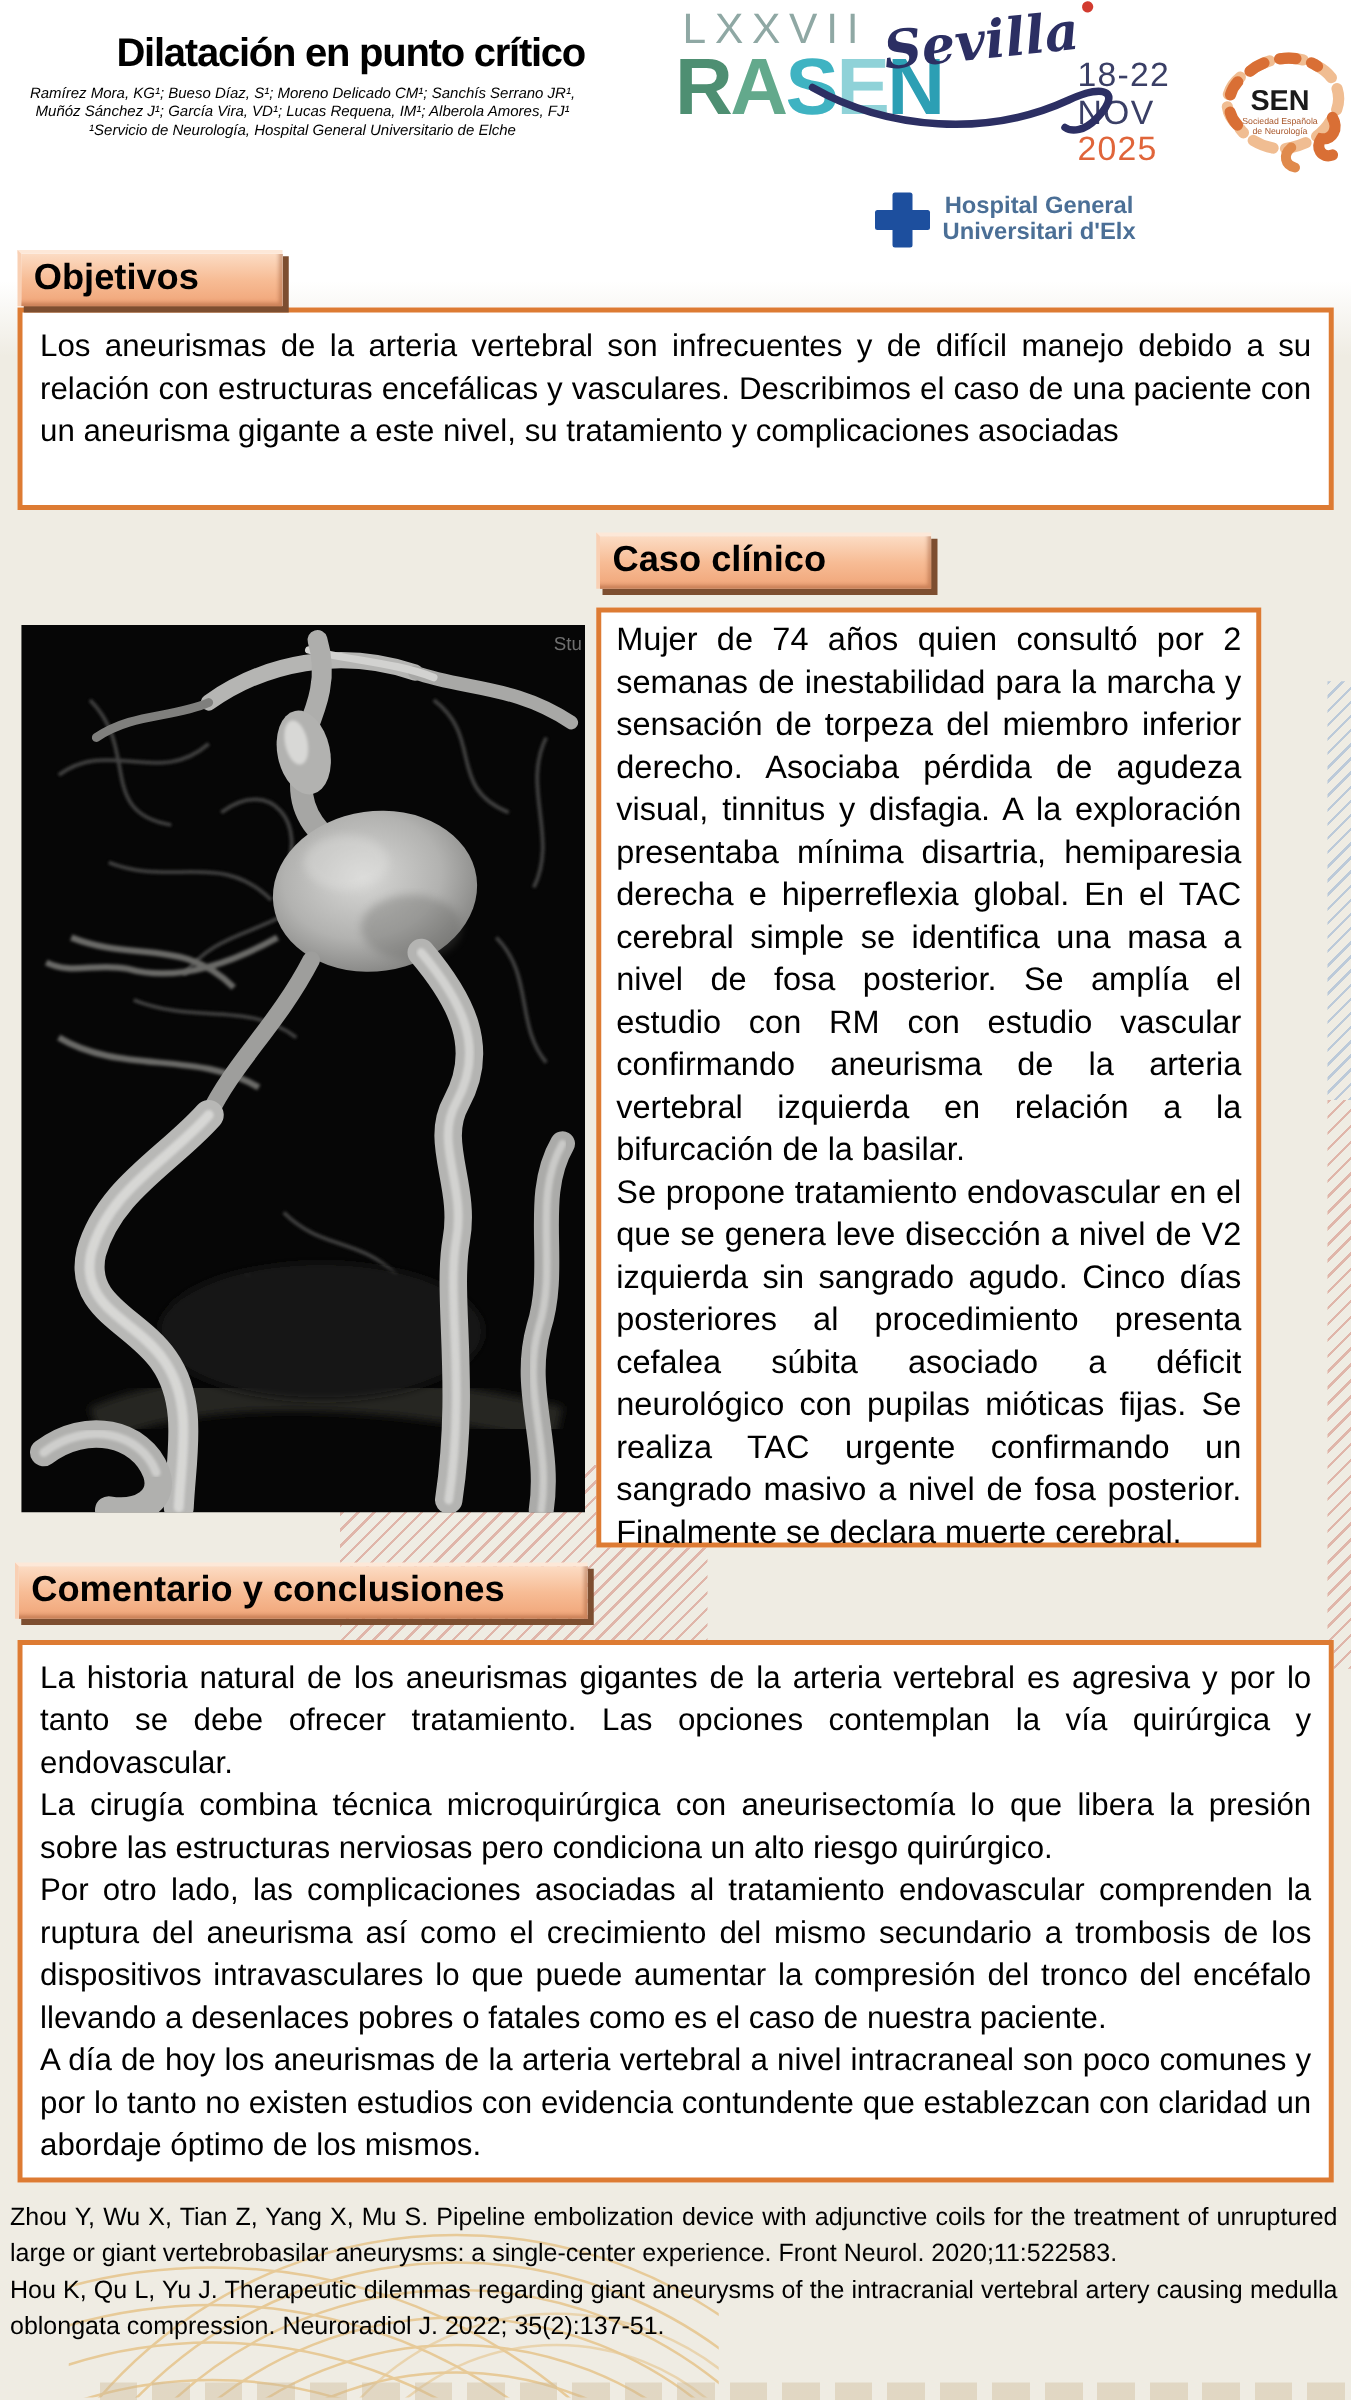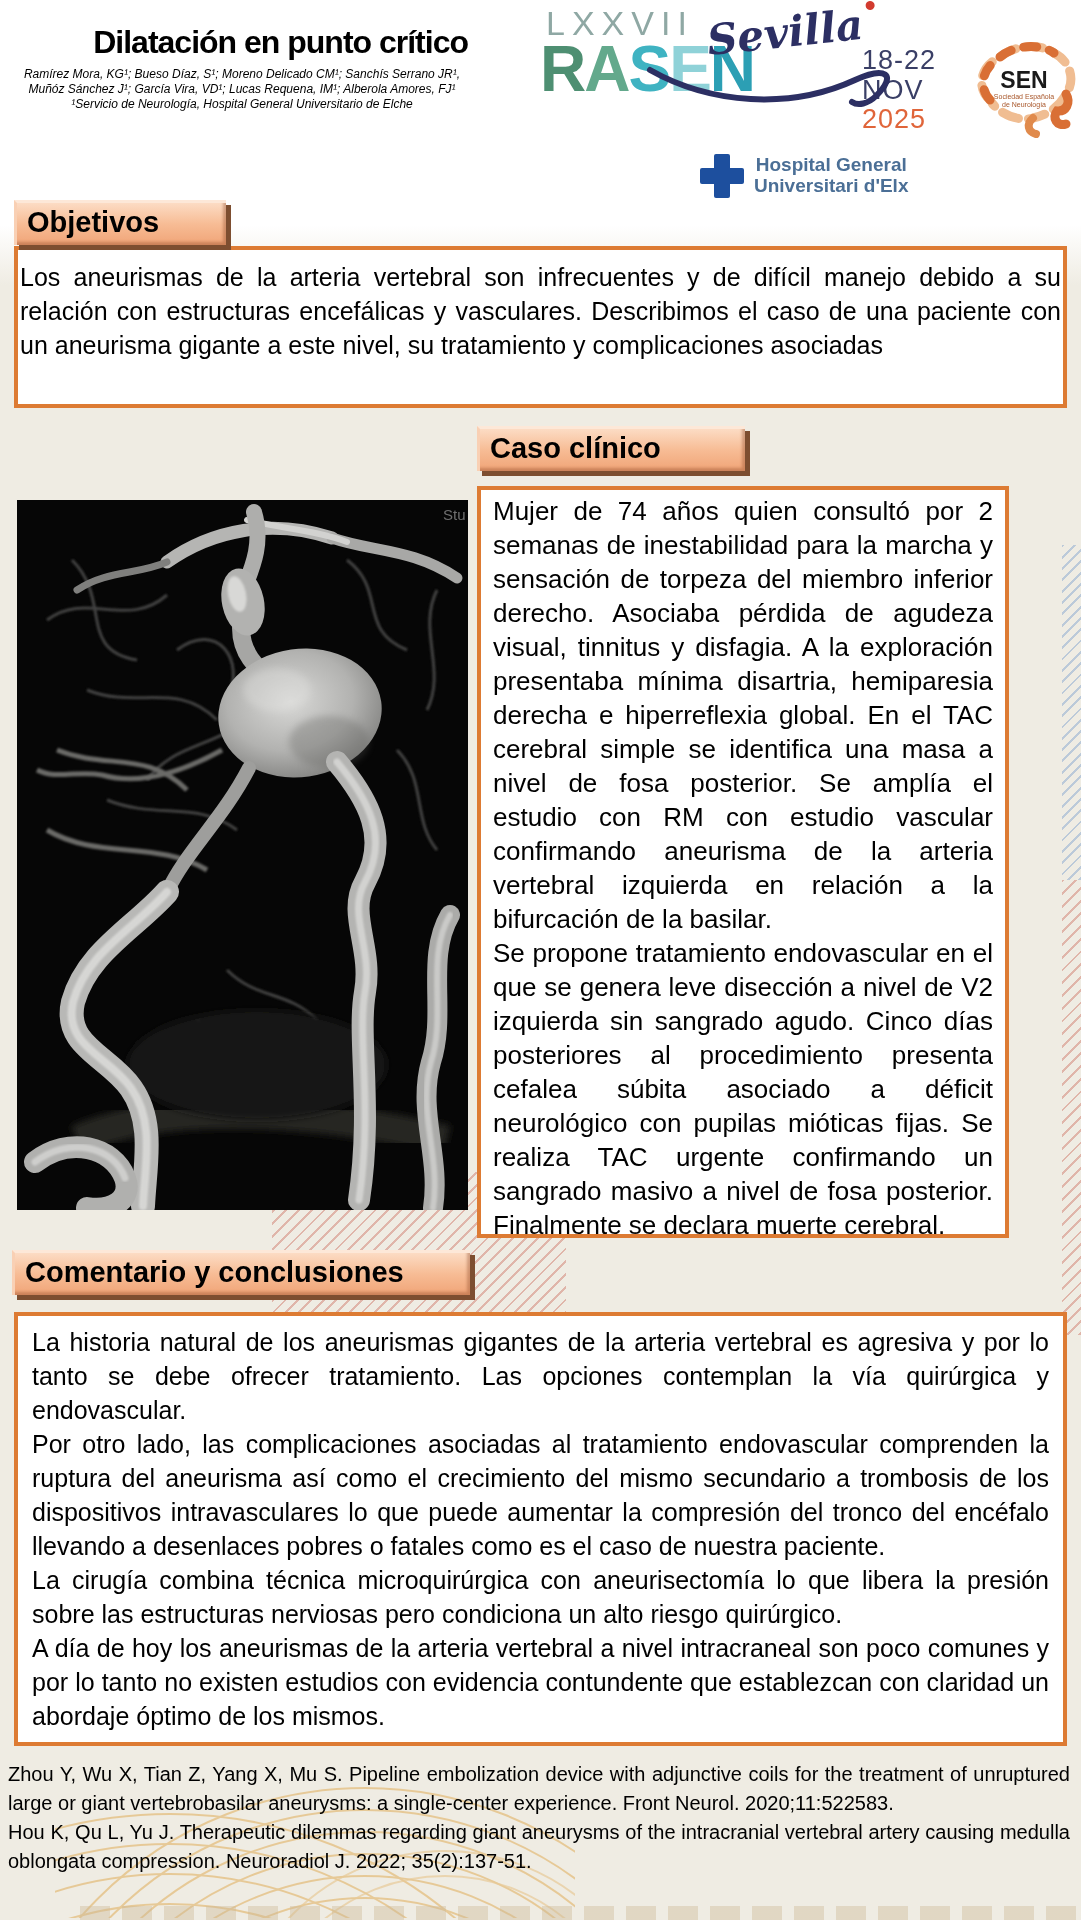--- a/index.html
+++ b/index.html
@@ -45,21 +45,21 @@
     border-top:3px solid #fde8d8; border-left:3px solid #f9d0b4;
     box-shadow:5px 5px 0 0 #7d4e30, inset -3px -3px 3px rgba(150,80,45,.4);
     padding:3px 18px 6px 10px; font-weight:bold; font-size:29px; box-sizing:border-box;
   }
   
   .box{
     position:absolute; z-index:2; background:#fff; border:4px solid #dd7b33;
     box-sizing:border-box; text-align:justify;
   }
   .box p{margin:0;}
-  .objetivos-box{left:14px; top:246px; width:1053px; min-height:162px; padding:10px 2px; font-size:25px; line-height:34px;}
+  .objetivos-box{left:14px; top:246px; width:1053px; min-height:162px; padding:10px 14px; font-size:25px; line-height:34px;}
   .caso-box{left:477px; top:486px; width:532px; height:752px; padding:4px 12px; font-size:26px; line-height:34px;}
   .comentario-box{left:14px; top:1312px; width:1053px; min-height:428px; padding:9px 14px; font-size:25px; line-height:34px;}
   
   .figure{position:absolute; left:17px; top:468px; z-index:2; line-height:0;margin-top:32px;}
   
   .biblio{position:absolute; left:8px; top:1760px; width:1062px; z-index:2; font-size:20px; line-height:29px; text-align:justify;}
   .biblio h3{margin:0; font-size:21px; font-weight:bold; line-height:27px; text-align:left;}
   .biblio p{margin:0;}
 </style>
 </head>
@@ -222,22 +222,22 @@
       </g>
       <text x="426" y="20" font-size="15" fill="#6f6f6f" font-family="Liberation Sans, sans-serif">Stu</text>
     </svg>
   </div>
 
   <div class="hdr" style="left:12px; top:1250px; min-width:458px;">
     <span>Comentario y conclusiones</span>
   </div>
   <div class="box comentario-box">
     <p>La historia natural de los aneurismas gigantes de la arteria vertebral es agresiva y por lo tanto se debe ofrecer tratamiento. Las opciones contemplan la vía quirúrgica y endovascular.</p>
+    <p>La cirugía combina técnica microquirúrgica con aneurisectomía lo que libera la presión sobre las estructuras nerviosas pero condiciona un alto riesgo quirúrgico.</p>
     <p>Por otro lado, las complicaciones asociadas al tratamiento endovascular comprenden la ruptura del aneurisma así como el crecimiento del mismo secundario a trombosis de los dispositivos intravasculares lo que puede aumentar la compresión del tronco del encéfalo llevando a desenlaces pobres o fatales como es el caso de nuestra paciente.</p>
-    <p>La cirugía combina técnica microquirúrgica con aneurisectomía lo que libera la presión sobre las estructuras nerviosas pero condiciona un alto riesgo quirúrgico.</p>
     <p>A día de hoy los aneurismas de la arteria vertebral a nivel intracraneal son poco comunes y por lo tanto no existen estudios con evidencia contundente que establezcan con claridad un abordaje óptimo de los mismos.</p>
   </div>
 
   <div class="biblio">
     <p>Zhou Y, Wu X, Tian Z, Yang X, Mu S. Pipeline embolization device with adjunctive coils for the treatment of unruptured large or giant vertebrobasilar aneurysms: a single-center experience. Front Neurol. 2020;11:522583.</p>
     <p>Hou K, Qu L, Yu J. Therapeutic dilemmas regarding giant aneurysms of the intracranial vertebral artery causing medulla oblongata compression. Neuroradiol J. 2022; 35(2):137-51.</p>
   </div>
 
 </div>
 

